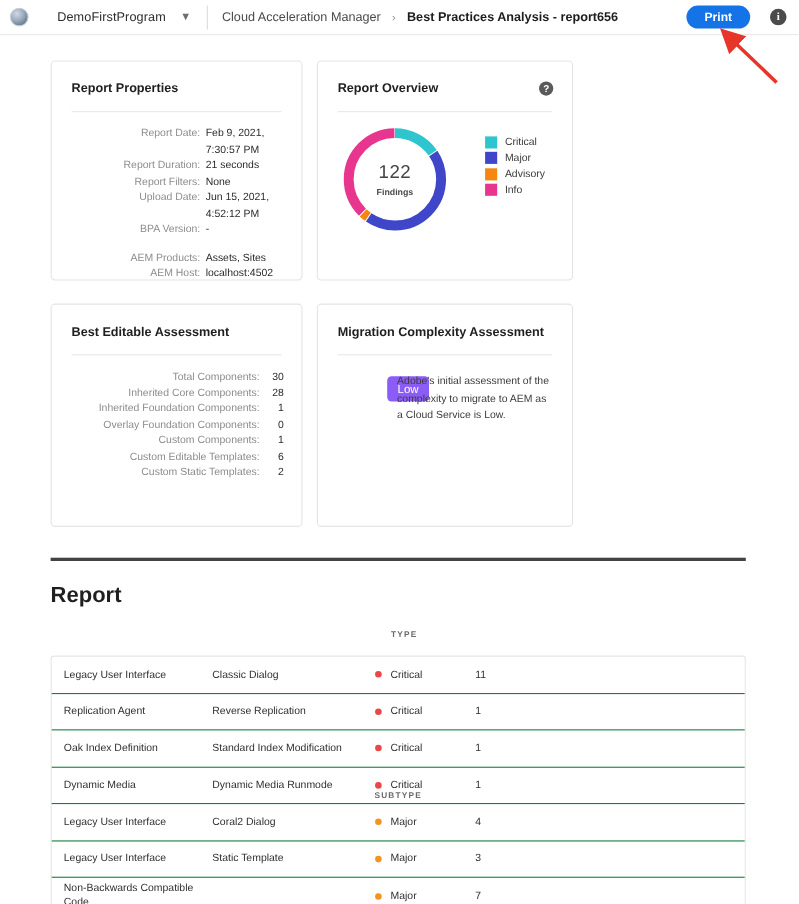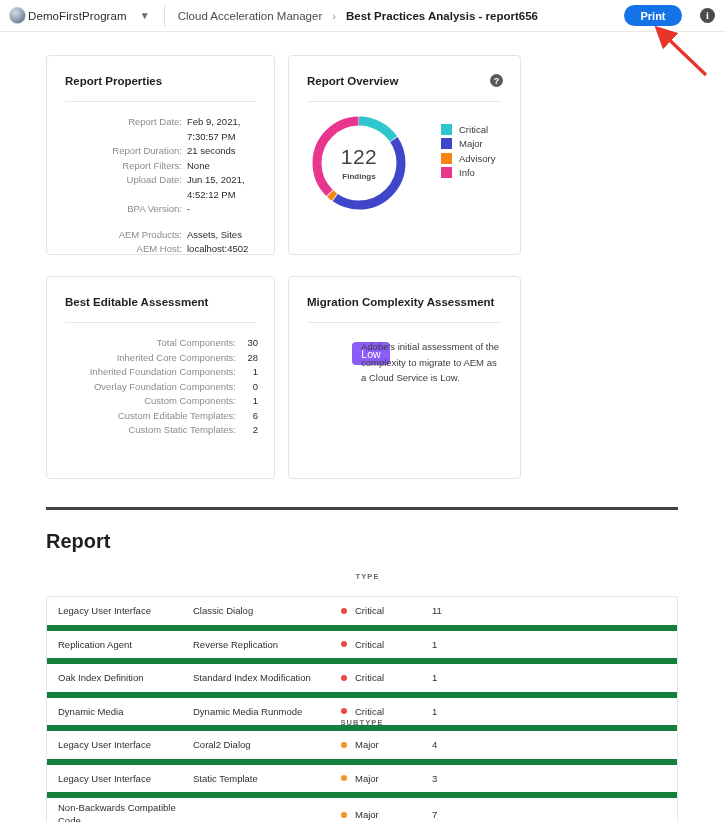--- a/index.html
+++ b/index.html
@@ -19,21 +19,21 @@
   }
   .avatar {
     width:17px; height:17px; border-radius:50%;
     margin-left:9px; flex:0 0 auto;
     background:
       radial-gradient(circle at 35% 30%, #cfd9e6 0%, #9aaabd 45%, #6d7f96 75%),
       #8b9cb3;
     border:1px solid #c6cdd6;
   }
   .prog-name {
-    margin-left:2px; font-size:11.5px; color:#2c2c2c; letter-spacing:0.1px;
+    margin-left:26px; font-size:11.5px; color:#2c2c2c; letter-spacing:0.1px;
   }
   .chev {
     margin-left:12px; color:#6e6e6e; font-size:10px; line-height:1;
     width:12px; text-align:center;
   }
   .hsep { width:1px; height:22px; background:#dcdcdc; margin-left:13px; }
   .crumb {
     margin-left:13px; font-size:11.5px; color:#4b4b4b;
   }
   .crumb-arrow { margin:0 7px; font-size:10px; color:#8a8a8a; }
@@ -88,21 +88,21 @@
   .num-row { display:flex; font-size:9.5px; line-height:14.5px; }
   .num-k { flex:1 1 auto; text-align:right; color:#8c8c8c; padding-right:6px; }
   .num-v { flex:0 0 16px; text-align:right; color:#2b2b2b; }
 
   
   .donut-wrap { position:absolute; left:20px; top:57px; width:100px; height:100px; }
   .donut-center {
     position:absolute; left:0; top:0; width:100px; height:100px;
     display:flex; flex-direction:column; align-items:center; justify-content:center;
   }
-  .donut-num { font-size:21px; color:#444; line-height:1; letter-spacing:0.5px; }
+  .donut-num { font-size:17px; color:#444; line-height:1; letter-spacing:0.5px; }
   .donut-lbl { font-size:8px; color:#4a4a4a; margin-top:5px; font-weight:bold; }
   .legend { position:absolute; left:152px; top:66px; }
   .legend-item { display:flex; align-items:center; height:14.5px; }
   .legend-sw { width:11px; height:11px; margin-right:7px; }
   .legend-tx { font-size:9.5px; color:#3a3a3a; }
 
   
   .low-badge {
     position:absolute; left:19px; top:65px;
     width:38px; height:23px; border-radius:4px;
@@ -128,21 +128,21 @@
   .th-row { display:flex; height:24px; align-items:center;flex-direction:column; }
   .th {
     font-size:7.5px; letter-spacing:1.1px; color:#6a6a6a; font-weight:bold;
   }
   .c-type  { flex:0 0 146px; padding-left:11px; }
   .c-sub   { flex:0 0 148px; }
   .c-imp   { flex:0 0 87px; }
   .c-cnt   { flex:1 1 auto; }
 
   .tbl-body { border:1px solid #e6e6e6; border-radius:3px; background:#fff; }
-  .tr { display:flex; align-items:center; height:33.5px; border-bottom:6px solid #15803d; }
+  .tr { display:flex; align-items:center; height:33.5px; border-bottom:1px solid #15803d; }
   .tr:last-child { border-bottom:none; }
   .td { font-size:9.5px; color:#2f2f2f; }
   .td.c-sub, .td.c-imp, .td.c-cnt { }
   .imp-cell { display:flex; align-items:center; }
   .dot { width:6px; height:6px; border-radius:50%; margin-right:8px; flex:0 0 auto; }
   .cnt-cell { padding-left:4px; }
   .td-multiline { line-height:12.5px; }
 </style>
 </head>
 <body>

